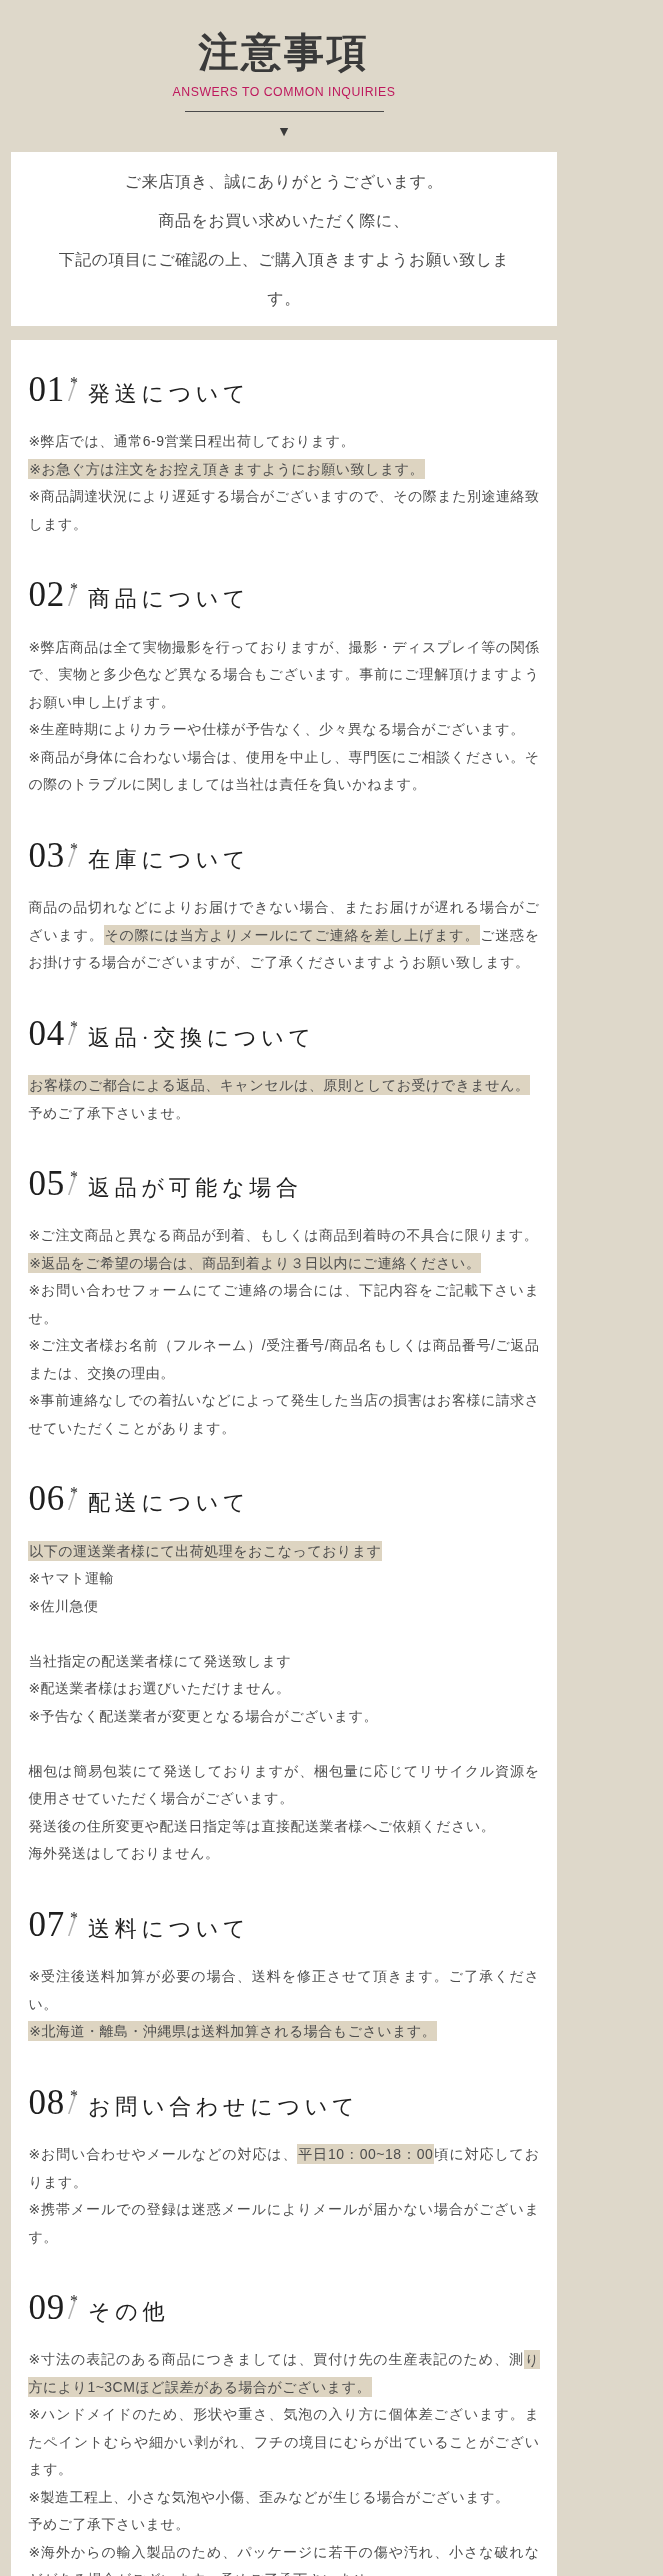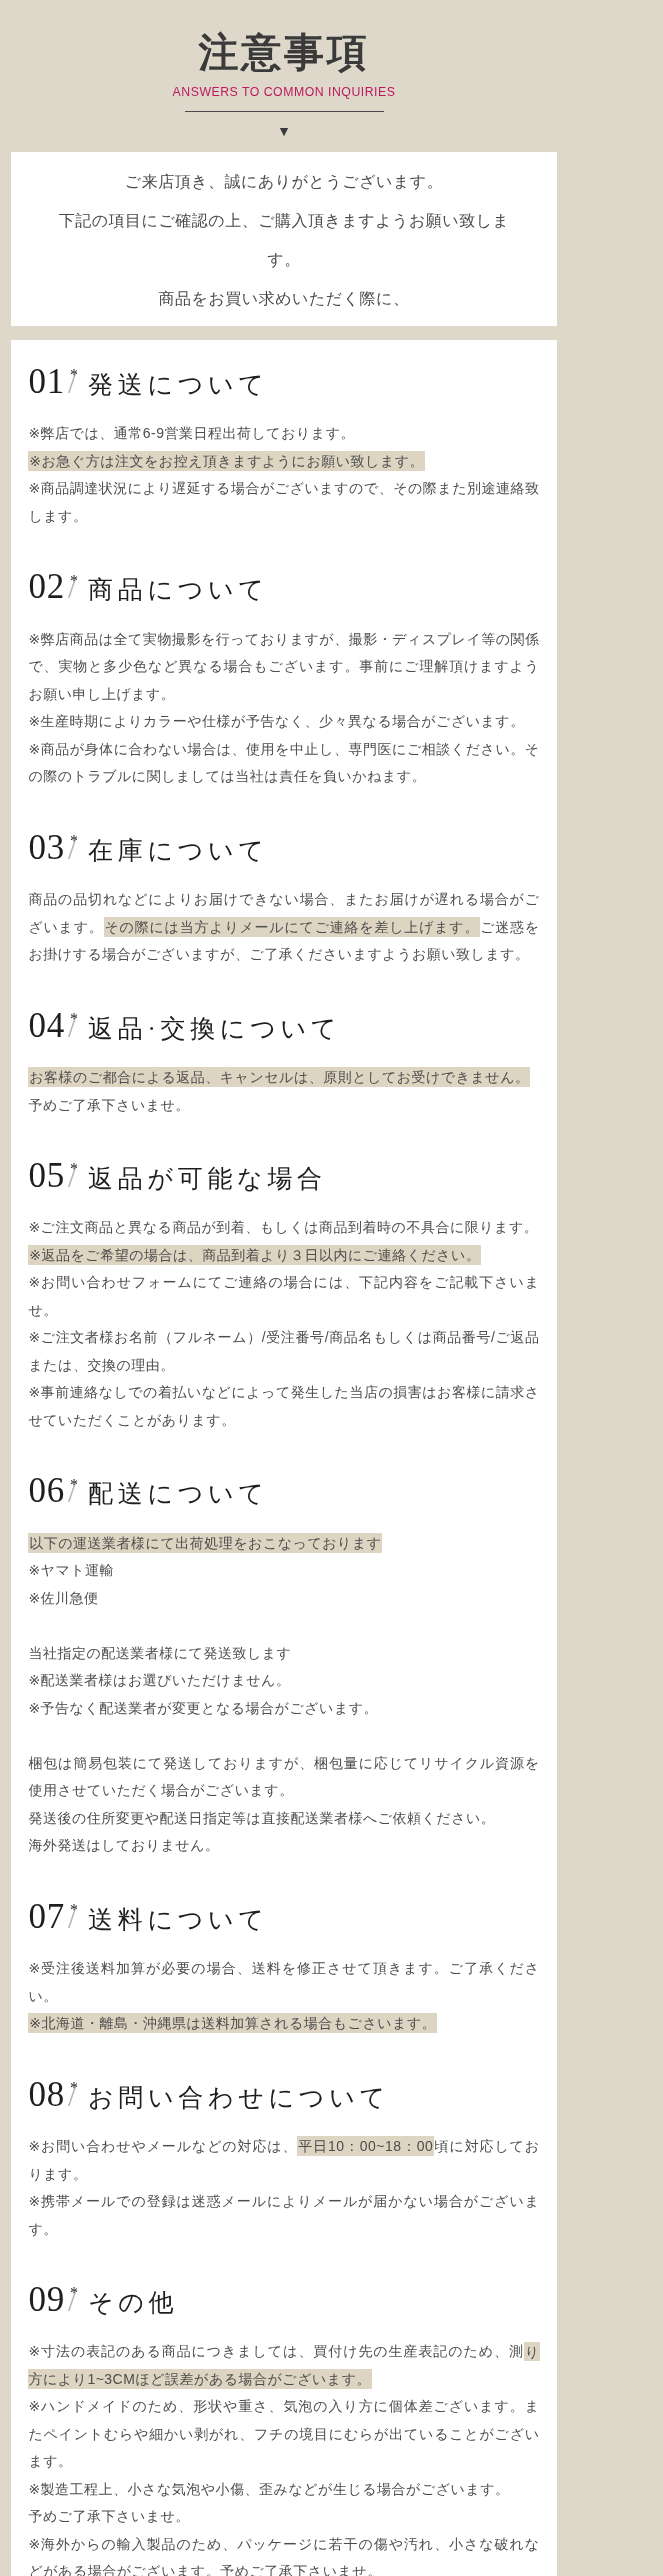--- a/index.html
+++ b/index.html
@@ -66,21 +66,21 @@
 
   
   .sec-heading {
     margin:34px 0 11.4px;
     font-family:"Liberation Serif","DejaVu Serif",serif;
     font-weight:normal;
     color:#1e1e1e;
     line-height:46px;
     white-space:nowrap;
   }
-  .sec:first-child .sec-heading { margin-top:17px; }
+  .sec:first-child .sec-heading { margin-top:25px; }
   .sec-num {
     font-size:35px;
     letter-spacing:0.9px;
   }
   .sec-msl {
     position:relative;
     display:inline-block;
     padding:0 11.4px 0 2.8px;
   }
   .sec-mark {
@@ -88,21 +88,21 @@
     top:-7.6px;
     left:4.7px;
     font-size:16px;
     color:#2a2a2a;
   }
   .sec-slash {
     font-size:31px;
     color:#b3b3b3;
   }
   .sec-title {
-    font-size:25px;
+    font-size:22px;
     letter-spacing:4.7px;
   }
   .sec-body p {
     font-size:14px;
     line-height:27.5px;
     color:#4d4d4d;
     letter-spacing:0.5px;
     text-align:justify;
   }
   .hl {
@@ -118,22 +118,22 @@
 
   <header class="header">
     <div class="header-title">注意事項</div>
     <div class="header-subtitle">ANSWERS TO COMMON INQUIRIES</div>
     <div class="header-rule"></div>
     <div class="header-triangle">▼</div>
   </header>
 
   <div class="card intro-card">
     <p>ご来店頂き、誠にありがとうございます。</p>
+    <p>商品をお買い求めいただく際に、</p>
     <p>下記の項目にご確認の上、ご購入頂きますようお願い致します。</p>
-    <p>商品をお買い求めいただく際に、</p>
   </div>
 
   <div class="card main-card">
     <div>
         <section class="sec">
           <h2 class="sec-heading"><span class="sec-num">01</span><span class="sec-msl"><span class="sec-mark">*</span><span class="sec-slash">/</span></span><span class="sec-title">発送について</span></h2>
           <div class="sec-body">
             <p class="block"><span class="plain">※弊店では、通常6-9営業日程出荷しております。</span></p>
             <p class="block"><span class="hl">※お急ぐ方は注文をお控え頂きますようにお願い致します。</span></p>
             <p class="block"><span class="plain">※商品調達状況により遅延する場合がございますので、その際また別途連絡致します。</span></p>

